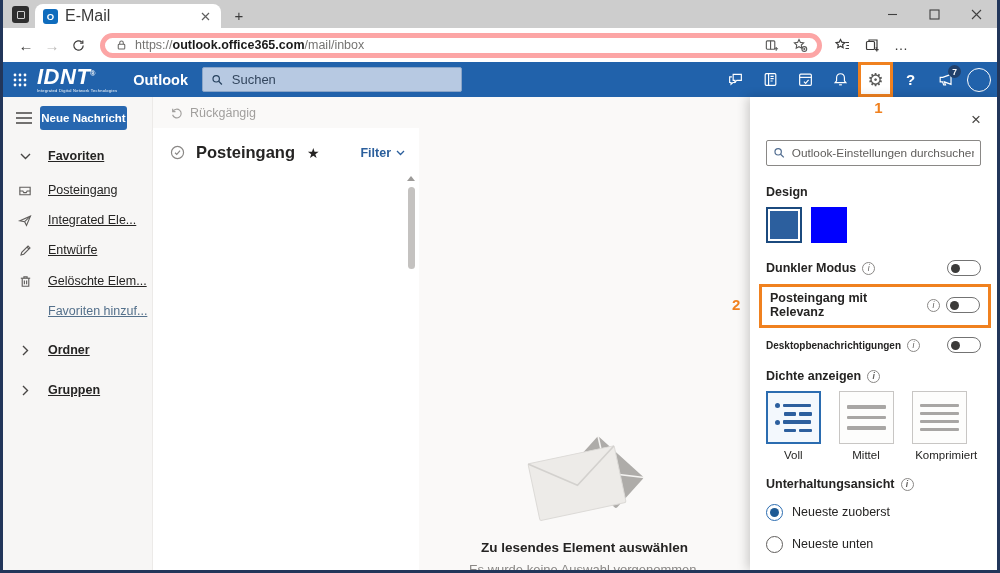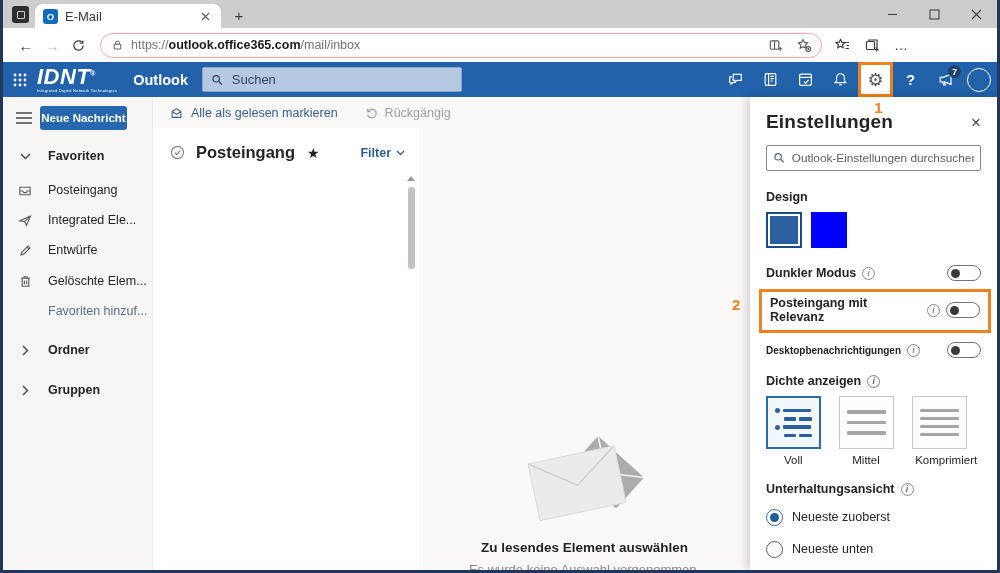--- a/index.html
+++ b/index.html
@@ -10,33 +10,33 @@
 
   
   .tabstrip { height:28px; background:#cdcdcd; display:flex; align-items:flex-end; flex:none; position:relative; }
   .ws-icon { width:17px; height:17px; margin:0 0 5px 9px; background:#2e2e2e; border-radius:3px;
     display:flex; align-items:center; justify-content:center; cursor:pointer; }
   .ws-icon i { display:block; width:8px; height:8px; border:1.5px solid #cfcfcf; border-radius:1px; }
   .tab { width:186px; height:24px; background:#fff; border-radius:8px 8px 0 0; margin-left:6px;
     display:flex; align-items:center; padding:0 8px; gap:7px; }
   .favicon { width:15px; height:15px; background:#0f6cbd; border-radius:3px; color:#fff; font-size:9.5px;
     font-weight:bold; display:flex; align-items:center; justify-content:center; flex:none; }
-  .tab-title { font-size:13px; color:#3b3b3b; flex:1; }
+  .tab-title { font-size:16px; color:#3b3b3b; flex:1; }
   .tab-close { width:16px; height:16px; display:flex; align-items:center; justify-content:center; border-radius:3px; cursor:pointer; }
   .newtab { width:24px; height:24px; margin:0 0 1px 6px; font-size:15px; color:#3b3b3b;
     display:flex; align-items:center; justify-content:center; cursor:pointer; }
   .win-controls { position:absolute; right:0; top:0; height:28px; display:flex; }
   .win-btn { width:42px; height:28px; display:flex; align-items:center; justify-content:center; cursor:pointer; }
 
   
   .toolbar { height:34px; background:#fff; display:flex; align-items:center; flex:none; padding:0 10px; }
   .nav-btn { width:26px; height:26px; display:flex; align-items:center; justify-content:center;
     font-size:15px; color:#3b3a39; cursor:pointer; }
   .nav-btn.disabled { color:#bdbbb9; }
-  .addressbar { height:25px; flex:0 0 722px; margin-left:9px; border:1px solid #fca5a5; border-radius:13px;
+  .addressbar { height:25px; flex:0 0 722px; margin-left:9px; border:5px solid #fca5a5; border-radius:13px;
     display:flex; align-items:center; padding:0 6px 0 10px; gap:7px; background:#fff; }
   .url { flex:1; font-size:12.5px; color:#757472; white-space:nowrap; overflow:hidden; }
   .url b { color:#1b1b1b; font-weight:bold; }
   .pill-ic { width:22px; height:22px; display:flex; align-items:center; justify-content:center; border-radius:4px; cursor:pointer; }
   .tb-right { display:flex; align-items:center; margin-left:12px; gap:14px; }
   .menu-dots { font-size:14px; color:#3b3a39; letter-spacing:1px; cursor:pointer; }
 
   
   .suite { height:35px; background:#2162ab; display:flex; align-items:center; flex:none; color:#fff; position:relative; }
   .waffle { width:34px; height:35px; display:flex; align-items:center; justify-content:center; cursor:pointer; flex:none; }
@@ -59,21 +59,21 @@
   .badge { position:absolute; top:3px; right:2px; min-width:13px; height:13px; border-radius:7px;
     background:#21406b; color:#fff; font-size:8.5px; font-weight:bold; display:flex; align-items:center;
     justify-content:center; padding:0 3px; }
   .avatar { width:24px; height:24px; border:1.6px solid #fff; border-radius:50%; margin-left:4px; cursor:pointer; }
 
   
   .app { flex:1; display:flex; min-height:0; }
   .folder-pane { width:150px; background:#f7f6f5; border-right:1px solid #eceae8; position:relative; flex:none; }
   .srow { position:absolute; left:0; right:0; height:20px; display:flex; align-items:center; font-size:12.5px; color:#252423; cursor:pointer; }
   .srow .sic { position:absolute; left:13px; width:18px; display:flex; justify-content:center; }
-  .srow .slabel { padding-left:45px; white-space:nowrap; }
+  .srow .slabel { padding-left:45px; white-space:nowrap;text-decoration:underline; }
   .srow.bold .slabel { font-weight:bold; }
   .srow.linkish .slabel { color:#54708b; }
   .hamb { position:absolute; left:10px; top:10px; width:22px; height:22px; display:flex; align-items:center; justify-content:center; cursor:pointer; }
   .compose { position:absolute; left:37px; top:9px; width:87px; height:24px; background:#2767b0; color:#fff;
     border:none; border-radius:3px; font-size:11.5px; font-weight:bold; cursor:pointer; font-family:"Liberation Sans", sans-serif; }
 
   .main { flex:1; display:flex; flex-direction:column; min-width:0; }
   .command-bar { height:31px; background:#faf9f8; display:flex; align-items:center; padding-left:16px; gap:26px; flex:none; }
   .cmd { display:flex; align-items:center; gap:7px; font-size:12.5px; color:#33608f; cursor:pointer; }
   .cmd.disabled { color:#a19f9d; cursor:default; }
@@ -374,27 +374,20 @@
           <svg class="ic" width="7" height="11" viewBox="0 0 7 11">
               <path d="M1 1l4.5 4.5L1 10" fill="none" stroke="#484644" stroke-width="1.4"></path>
             </svg>
         </span>
         <span class="slabel">Gruppen</span>
       </div>
     </div>
 
     <div class="main">
       <div class="command-bar">
-        <span class="cmd">
-          <svg class="ic" width="15" height="14" viewBox="0 0 16 16" fill="none" stroke="#33608f" stroke-width="1.2">
-            <path d="M3 6.3L8 3l5 3.3V13H3z"></path>
-              <path d="M3 6.3l5 3.4 5-3.4"></path>
-          </svg>
-          <span>Alle als gelesen markieren</span>
-        </span>
         <span class="cmd disabled">
           <svg class="ic" width="14" height="14" viewBox="0 0 16 16" fill="none" stroke="#a19f9d" stroke-width="1.3">
             <path d="M4.5 6.2a5 5 0 1 1-.4 3.8"></path>
               <path d="M4.2 3.2v3.2h3.2"></path>
           </svg>
           <span>Rückgängig</span>
         </span>
       </div>
 
       <div class="panes">
@@ -434,21 +427,20 @@
             </svg>
             <div class="empty-title">Zu lesendes Element auswählen</div>
             <div class="empty-sub">Es wurde keine Auswahl vorgenommen.</div>
           </div>
         </div>
       </div>
     </div>
 
     <div class="settings">
       <div class="sp-head">
-        <span class="sp-title">Einstellungen</span>
         <span class="sp-close">×</span>
       </div>
       <div class="sp-search">
         <svg class="ic" width="14" height="14" viewBox="0 0 16 16" fill="none" stroke="#4f6b8f" stroke-width="1.5">
           <circle cx="6.5" cy="6.5" r="4"></circle>
             <path d="M9.6 9.6l4 4"></path>
         </svg>
         <input placeholder="Outlook-Einstellungen durchsuchen" style="">
       </div>
 

